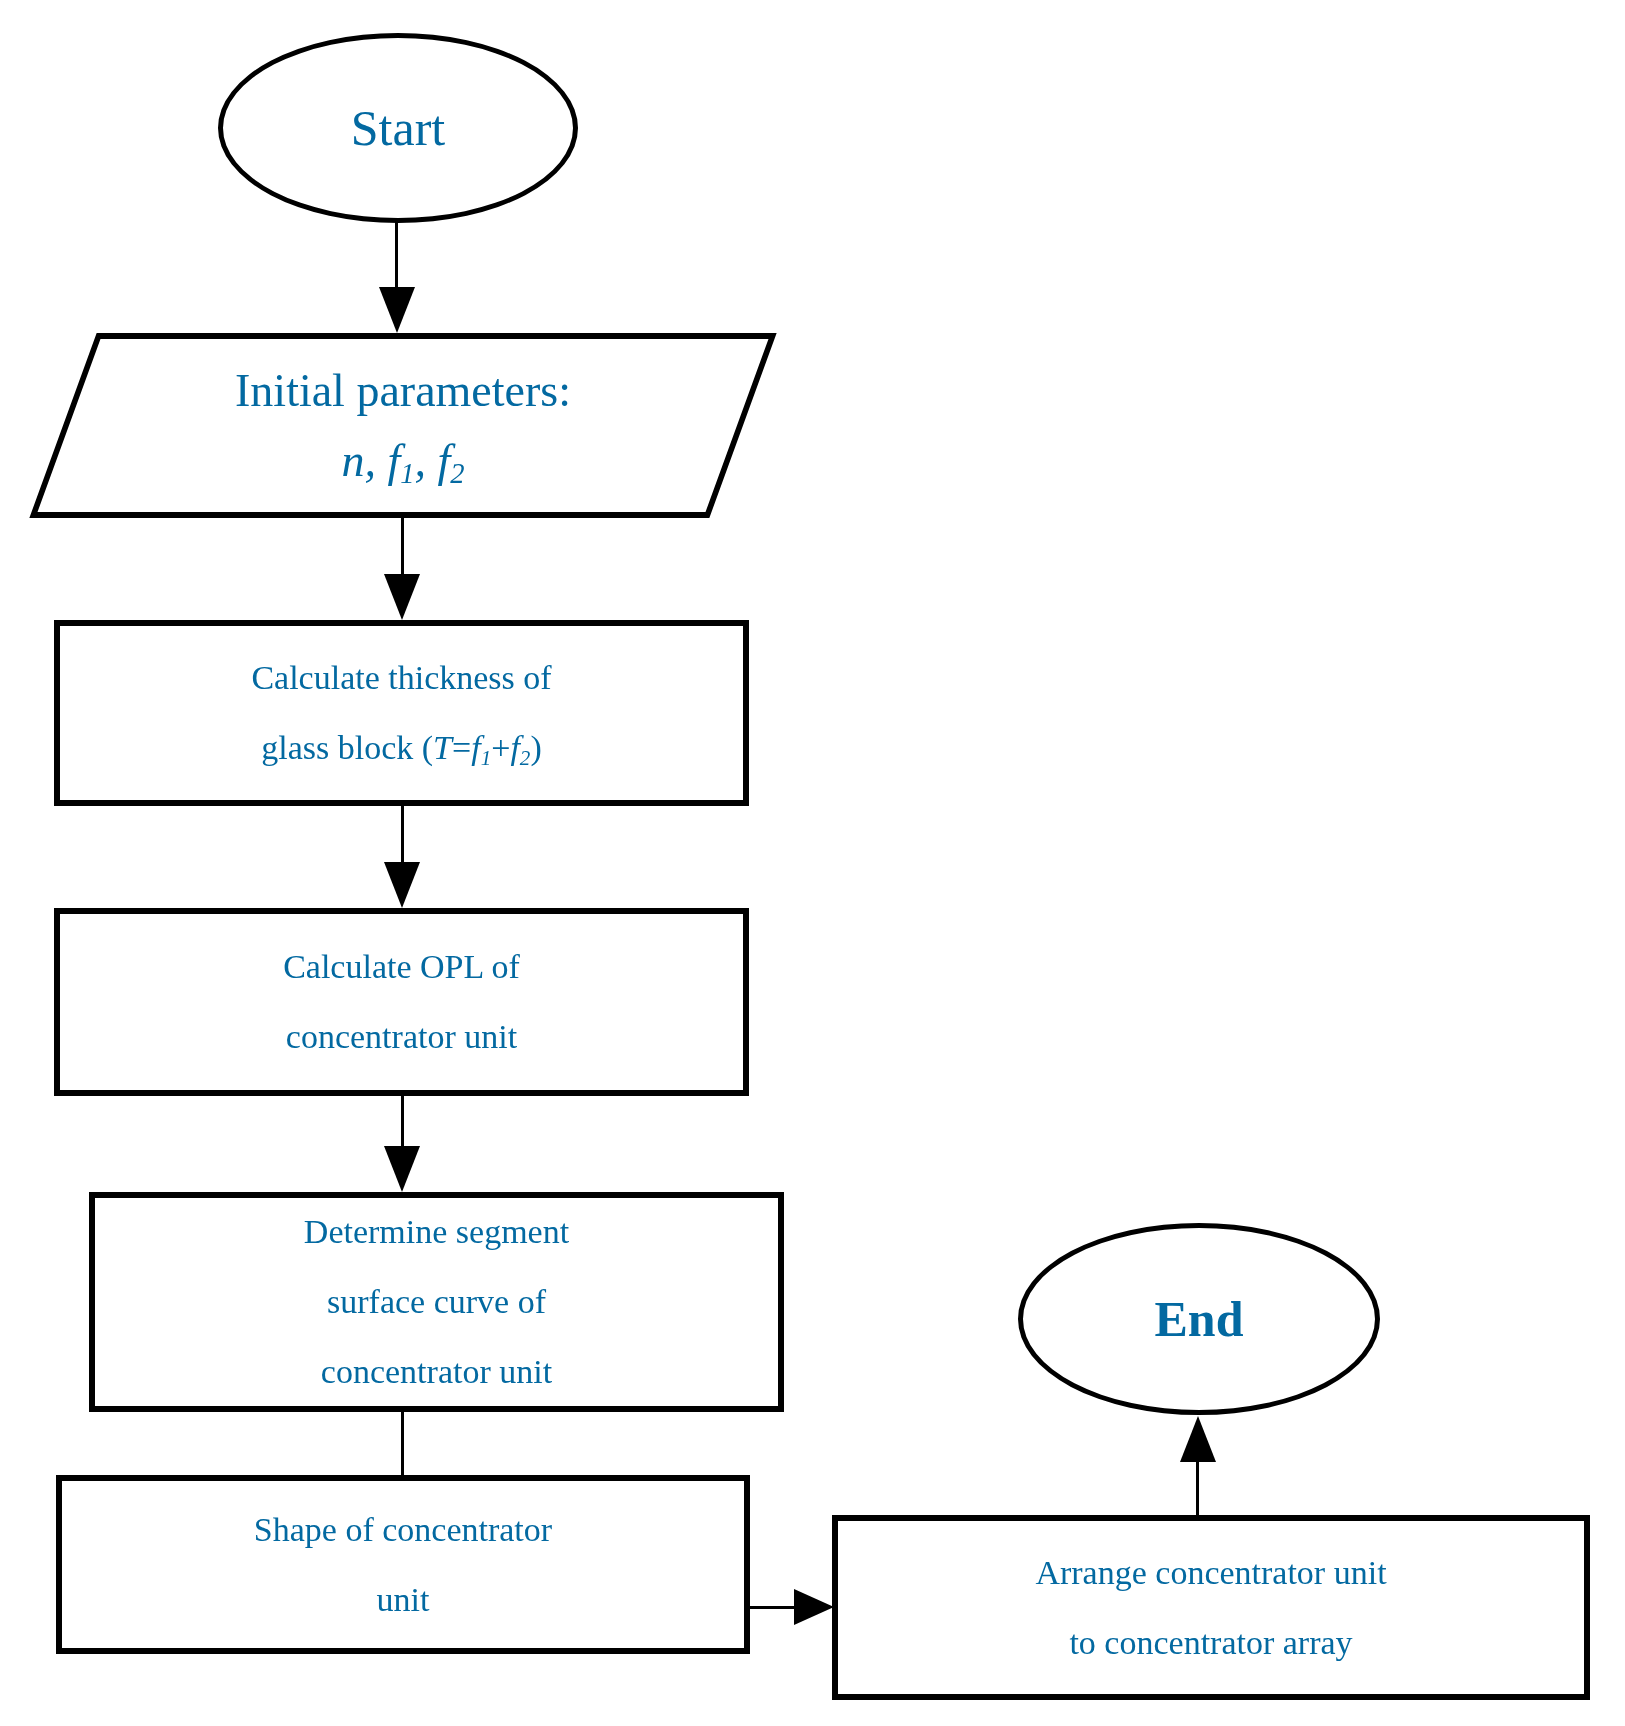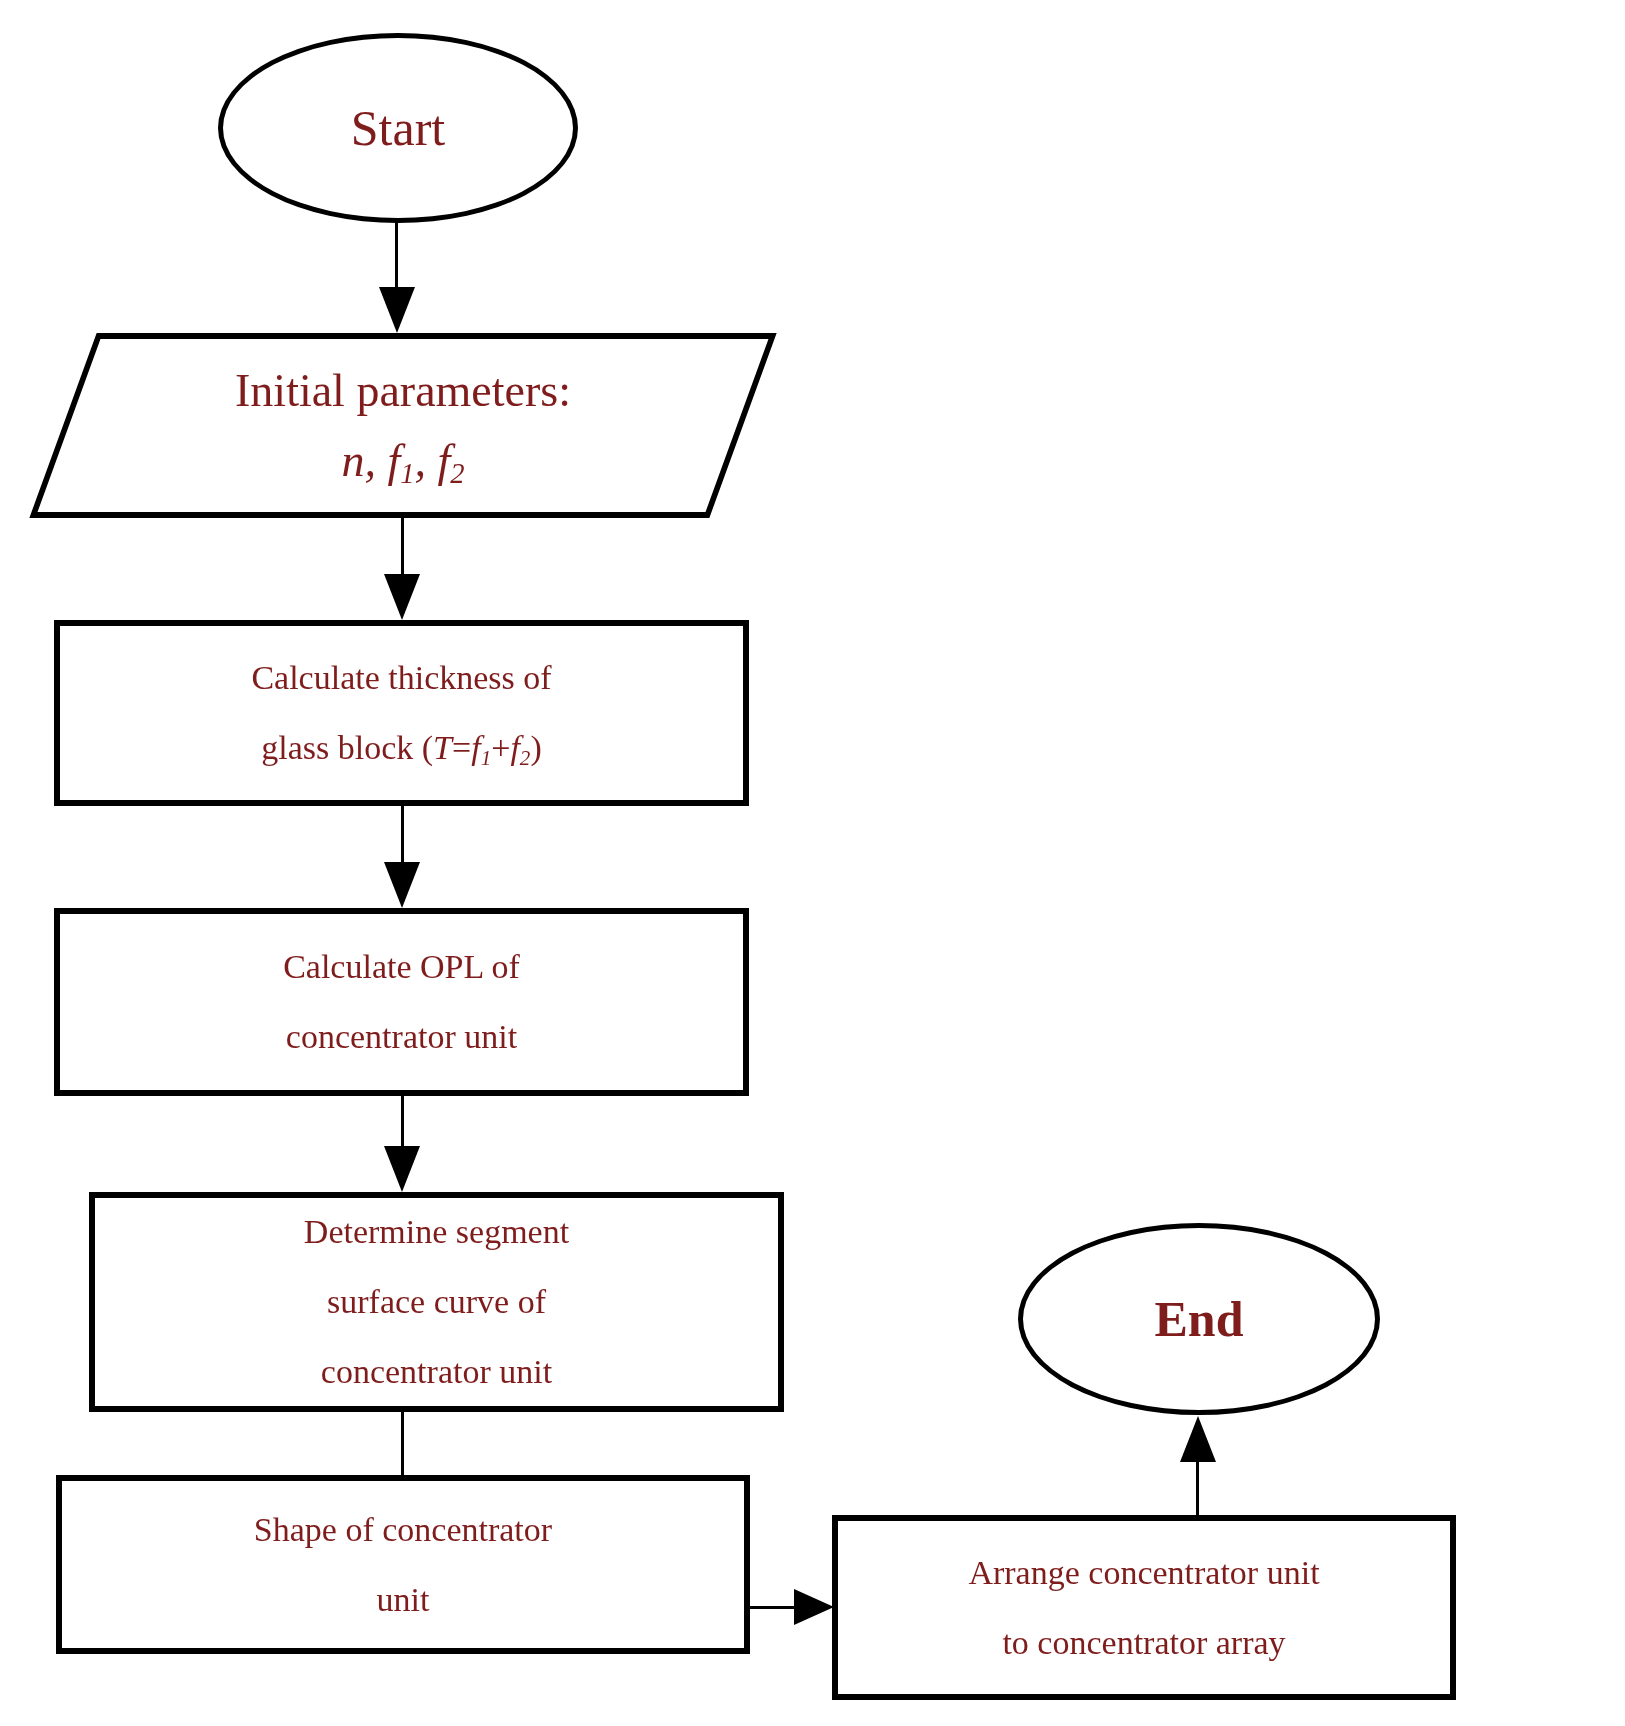--- a/index.html
+++ b/index.html
@@ -6,21 +6,21 @@
     margin: 0;
     padding: 0;
     background: #ffffff;
   }
   .canvas {
     position: relative;
     width: 1625px;
     height: 1726px;
     background: #ffffff;
     font-family: "Liberation Serif", "DejaVu Serif", serif;
-    color: #7f1d1d;
+    color: #0369a1;
     overflow: hidden;
   }
   
   .terminator {
     position: absolute;
     border: 5px solid #000;
     border-radius: 50%;
     box-sizing: border-box;
     display: flex;
     align-items: center;
@@ -162,21 +162,21 @@
   <div class="vline" style="left:401px; top:1412px; height:64px;"></div>
 
   <div class="procbox" style="left:56px; top:1475px; width:694px; height:179px;">
     <div class="line">Shape of concentrator</div>
     <div class="line">unit</div>
   </div>
 
   <div class="hline" style="left:750px; top:1606px; width:44px;"></div>
   <div class="head-right" style="left:794px; top:1589px;"></div>
 
-  <div class="procbox" style="left:832px; top:1515px; width:624px; height:185px;text-align:right;">
+  <div class="procbox" style="left:832px; top:1515px; width:758px; height:185px;text-align:right;">
     <div class="line">Arrange concentrator unit</div>
     <div class="line">to concentrator array</div>
   </div>
 
   <div class="head-up" style="left:1180px; top:1416px;"></div>
   <div class="vline" style="left:1196px; top:1460px; height:56px;"></div>
 
   <div class="terminator" style="left:1018px; top:1223px; width:362px; height:192px;font-weight:bold;">
     <span class="lbl">End</span>
   </div>

